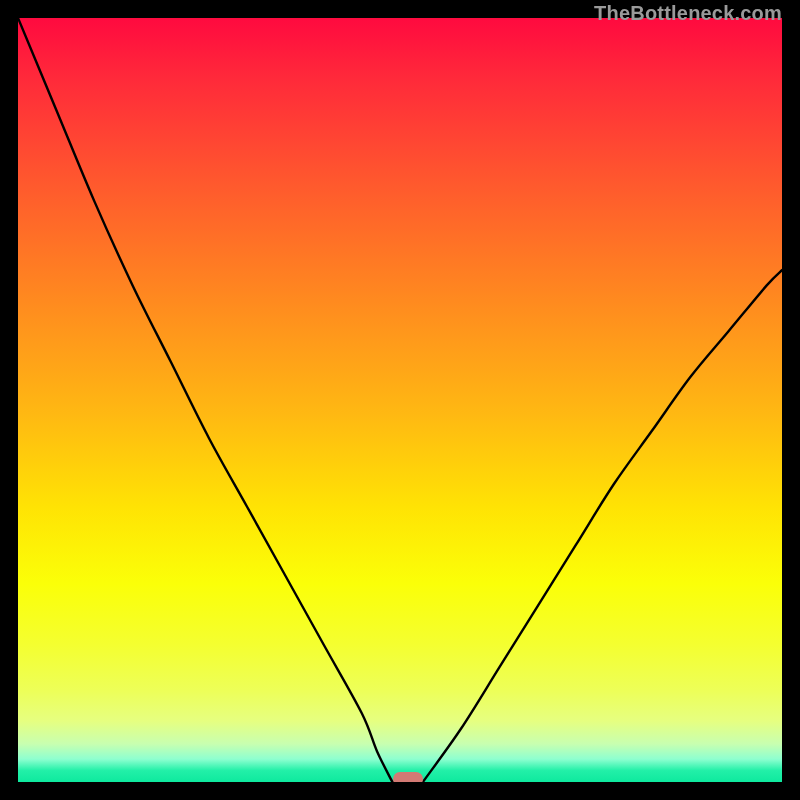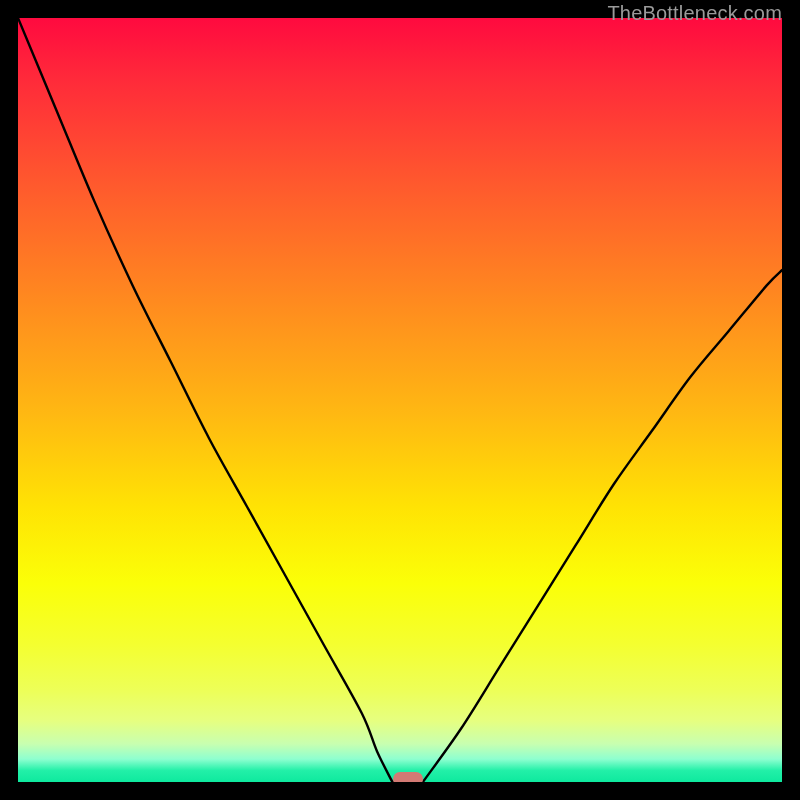--- a/index.html
+++ b/index.html
@@ -57,21 +57,21 @@
     background: #d37a74;
     border-radius: 8px;
     transform: translate(-50%, -50%);
   }
   .watermark {
     position: absolute;
     top: 2px;
     right: 18px;
     color: #9a9a9a;
     font-size: 20px;
-    font-weight: 400;
+    font-weight: 700;
     letter-spacing: 0.2px;
     margin-left: 12px;
   }
 </style>
 </head>
 <body>
 <div class="wrap">
 
   <div class="plot">
     <div class="gradient"></div>

